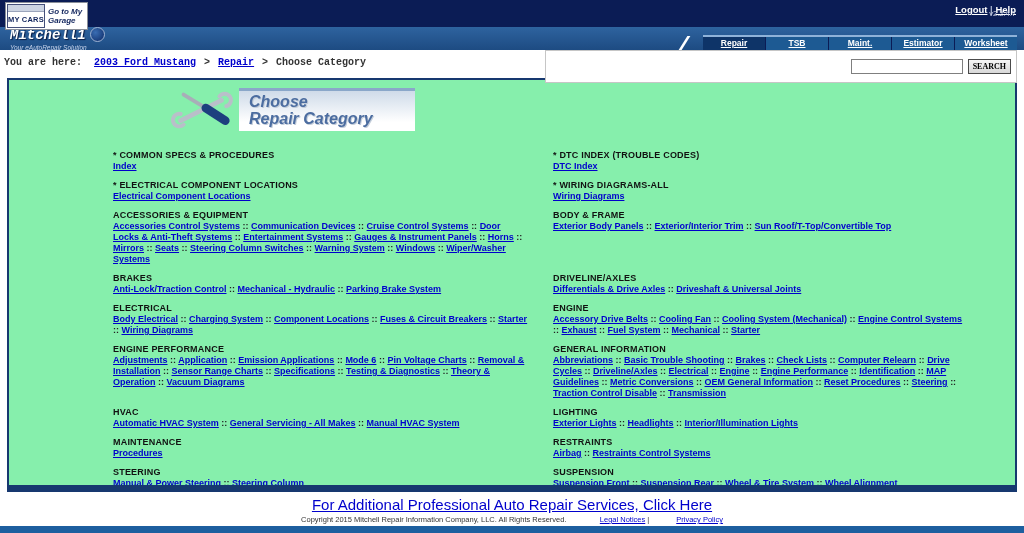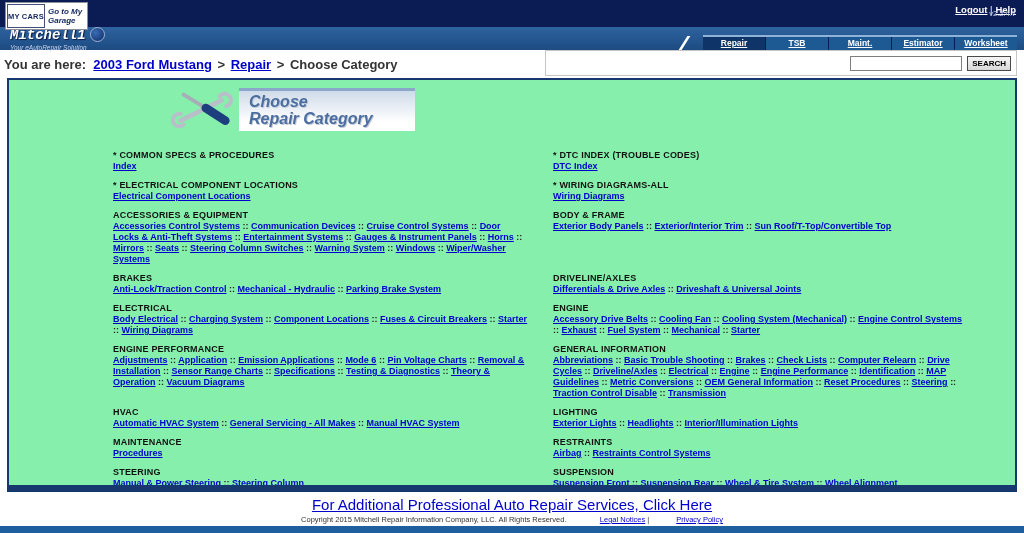--- a/index.html
+++ b/index.html
@@ -4,21 +4,21 @@
 <style>
   html,body{margin:0;padding:0;}
   body{width:1024px;height:533px;position:relative;overflow:hidden;background:#fff;
        font-family:"Liberation Sans",sans-serif;}
   a{text-decoration:underline;cursor:pointer;}
 
   
   .topbar{height:27px;background:#0b1c55;position:relative;}
   .mycars{position:absolute;top:2px;left:5px;height:24px;background:#fff;border:1px solid #8a8f99;
           display:flex;align-items:stretch;padding:1px;gap:3px;z-index:5;cursor:pointer;}
-  .plate{width:36px;border:1px solid #45507a;display:flex;flex-direction:row;background:#fff;}
+  .plate{width:36px;border:1px solid #45507a;display:flex;flex-direction:column;background:#fff;}
   .plate-top{height:6px;background:#ccd4e2;border-bottom:1px solid #9aa4bb;}
   .plate-text{flex:1;display:flex;align-items:center;justify-content:center;
               font-size:7.5px;font-weight:bold;color:#13265e;letter-spacing:0.2px;}
   .garage-label{width:38px;font-size:8px;font-weight:bold;font-style:italic;color:#13265e;
                 line-height:9px;display:flex;align-items:center;}
   .top-links{position:absolute;top:4px;right:8px;font-size:9.5px;font-weight:bold;color:#aab4cf;}
   .top-links a{color:#fff;margin-top:28px;}
   .version{position:absolute;top:9px;right:8px;font-size:7.5px;color:#cdd3e6;}
 
   
@@ -35,26 +35,26 @@
              margin-right:8px;}
   .tabs{display:flex;border-top:2px solid #8fb2d9;}
   .tab{width:62px;height:13px;line-height:13px;text-align:center;font-size:8.5px;font-weight:bold;
        background:#1d5a93;border-right:1px solid #0b1c55;}
   .tab:last-child{border-right:none;}
   .tab a{color:#fff;}
   .tab.active{background:#0e3468;}
 
   
   .subrow{height:28px;position:relative;}
-  .breadcrumb{padding:7px 0 0 4px;font-size:13px;color:#333;font-weight:bold;}
+  .breadcrumb{padding:7px 0 0 4px;font-size:10px;color:#333;font-weight:bold;font-family:Liberation Mono, monospace;}
   .breadcrumb a{color:#0000cc;}
   .crumb-sep{color:#333;padding:0 2px;}
-  .search-strip{position:absolute;top:0;right:7px;width:472px;height:26px;background:#fff;
+  .search-strip{position:absolute;top:0;right:7px;width:472px;height:33px;background:#fff;
                 border:1px solid #c6c6c6;display:flex;justify-content:flex-end;align-items:center;
-                gap:5px;padding-right:5px;box-sizing:border-box;}
+                gap:5px;padding-right:5px;box-sizing:border-box;font-family:Liberation Serif, serif;}
   .search-input{width:106px;height:13px;border:1px solid #7f7f7f;font-size:9px;padding:0 2px;
                 font-family:inherit;}
   .search-btn{font-size:8px;font-weight:bold;font-family:inherit;color:#000;
               background:linear-gradient(#f6f6f6,#d8d8d8);border:1px solid #4a4a4a;
               padding:2px 4px;cursor:pointer;}
 
   
   .panel{margin:0 7px;border:2px solid #16386f;border-bottom-width:7px;height:414px;
          box-sizing:border-box;background:#86efac;overflow:hidden;}
   .banner{margin:8px 0 0 162px;display:flex;align-items:flex-start;height:52px;}

